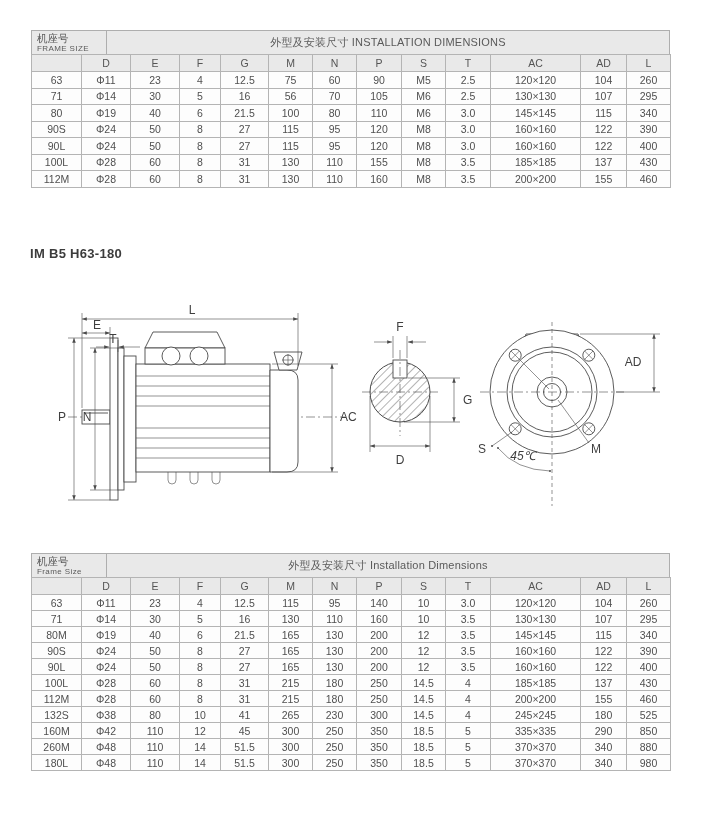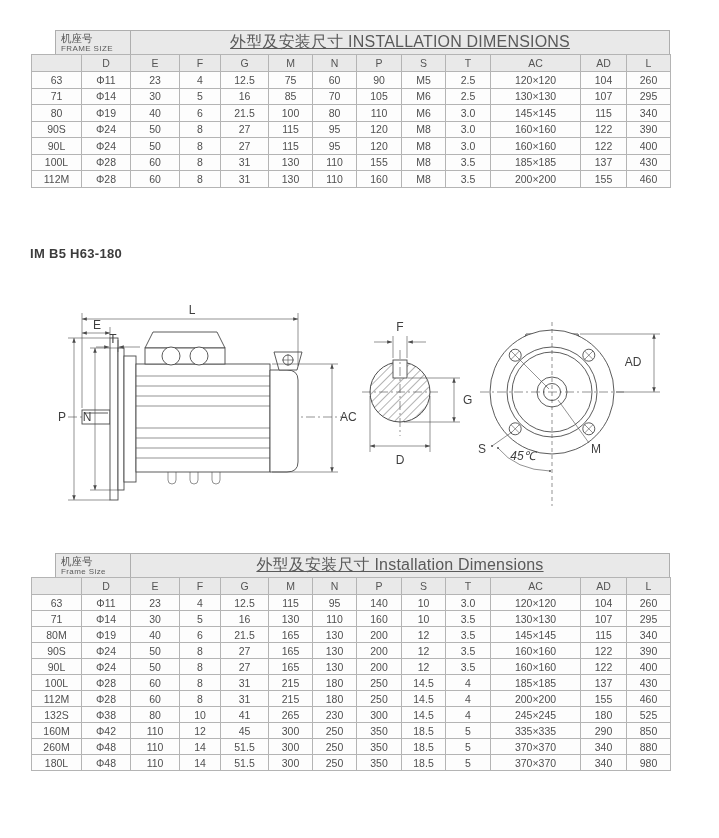--- a/index.html
+++ b/index.html
@@ -3,25 +3,25 @@
 <meta charset="utf-8">
 <style>
   html,body{margin:0;padding:0;background:#ffffff;}
   body{width:719px;height:838px;font-family:"Liberation Sans",sans-serif;color:#4f4f4f;}
   .page{position:relative;width:719px;height:838px;background:#fff;overflow:hidden;}
 
   
   .dim-table{position:absolute;width:639px;}
   .dim-table.t1{left:31px;top:30px;}
   .dim-table.t2{left:31px;top:553px;}
-  .head-row{display:flex;box-sizing:border-box;border:1px solid #aeaeae;border-bottom:none;background:#e9e9e9;height:24px;margin-left:24px;}
+  .head-row{display:flex;box-sizing:border-box;border:1px solid #aeaeae;border-bottom:none;background:#e9e9e9;height:24px;}
   .frame-cell{width:75px;box-sizing:border-box;border-right:1px solid #aeaeae;padding:2px 0 0 5px;line-height:9px;}
   .frame-zh{display:block;font-size:10.5px;line-height:11px;color:#5a5a5a;}
   .frame-en{display:block;font-size:8px;letter-spacing:.4px;color:#5a5a5a;}
-  .title-cell{flex:1;display:flex;align-items:center;justify-content:center;font-size:16px;color:#5a5a5a;letter-spacing:.2px;text-decoration:underline;}
+  .title-cell{flex:1;display:flex;align-items:center;justify-content:center;font-size:11px;color:#5a5a5a;letter-spacing:.2px;}
   table{border-collapse:collapse;table-layout:fixed;width:639px;font-size:10.5px;color:#4f4f4f;}
   td{border:1px solid #b4b4b4;text-align:center;vertical-align:middle;padding:0;height:15.5px;overflow:hidden;white-space:nowrap;}
   thead td{background:#e9e9e9;height:16px;color:#555;}
   tbody td{background:#fdfdfd;}
   .t2 tbody td{height:15px;}
 
   
   .sec-heading{position:absolute;left:30px;top:246px;font-size:13px;font-weight:bold;color:#3c3c3c;letter-spacing:.3px;}
 
   
@@ -94,21 +94,21 @@
             <td>120×120</td>
             <td>104</td>
             <td>260</td>
           </tr>
           <tr>
             <td>71</td>
             <td>Φ14</td>
             <td>30</td>
             <td>5</td>
             <td>16</td>
-            <td>85</td>
+            <td>56</td>
             <td>70</td>
             <td>105</td>
             <td>M6</td>
             <td>2.5</td>
             <td>130×130</td>
             <td>107</td>
             <td>295</td>
           </tr>
           <tr>
             <td>80</td>

